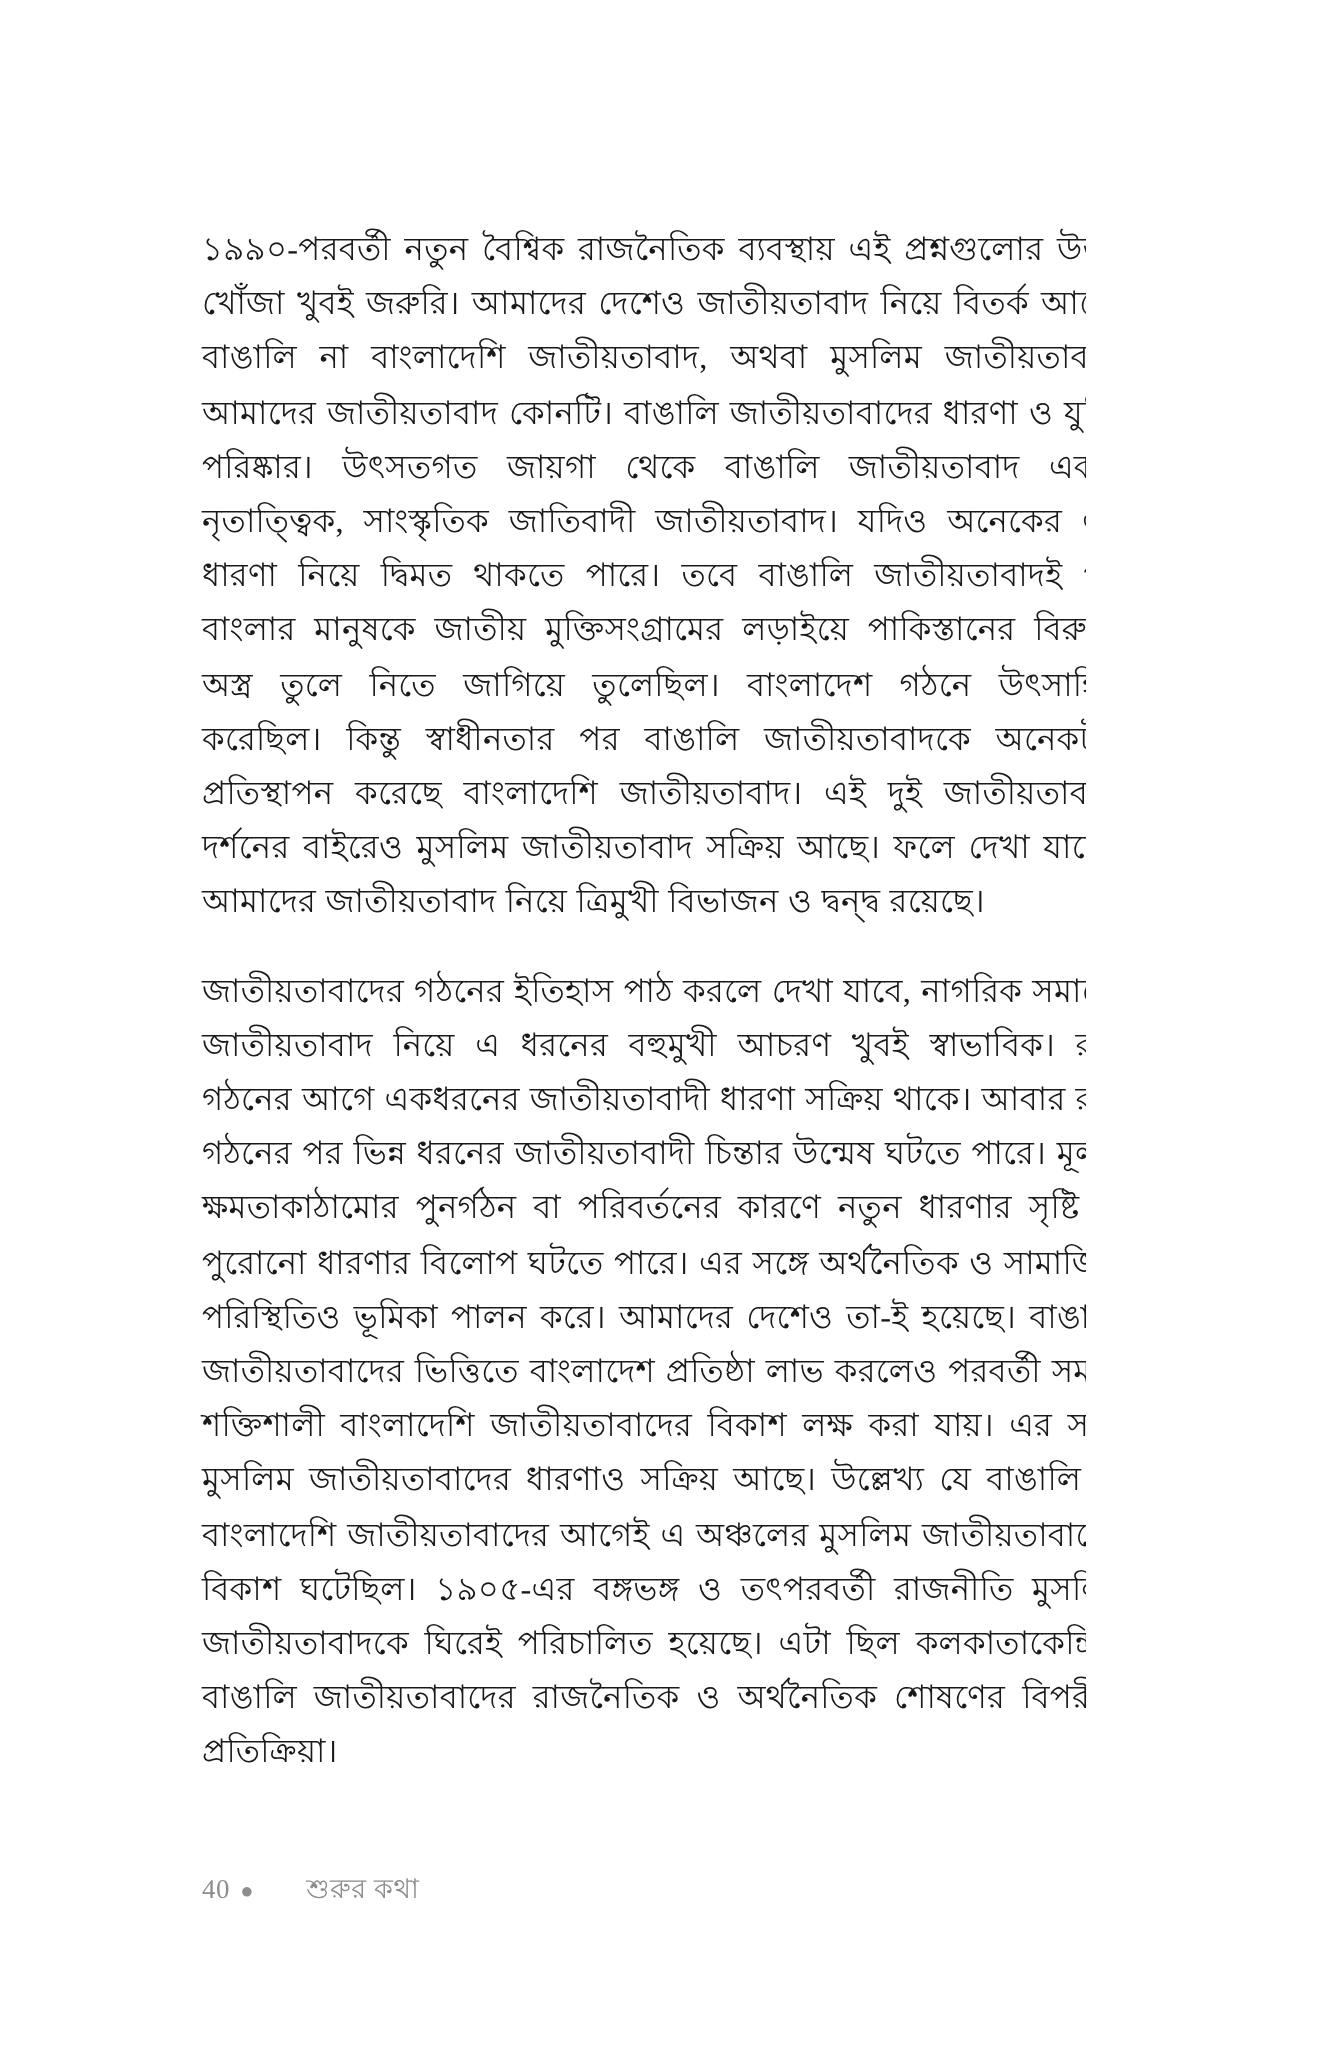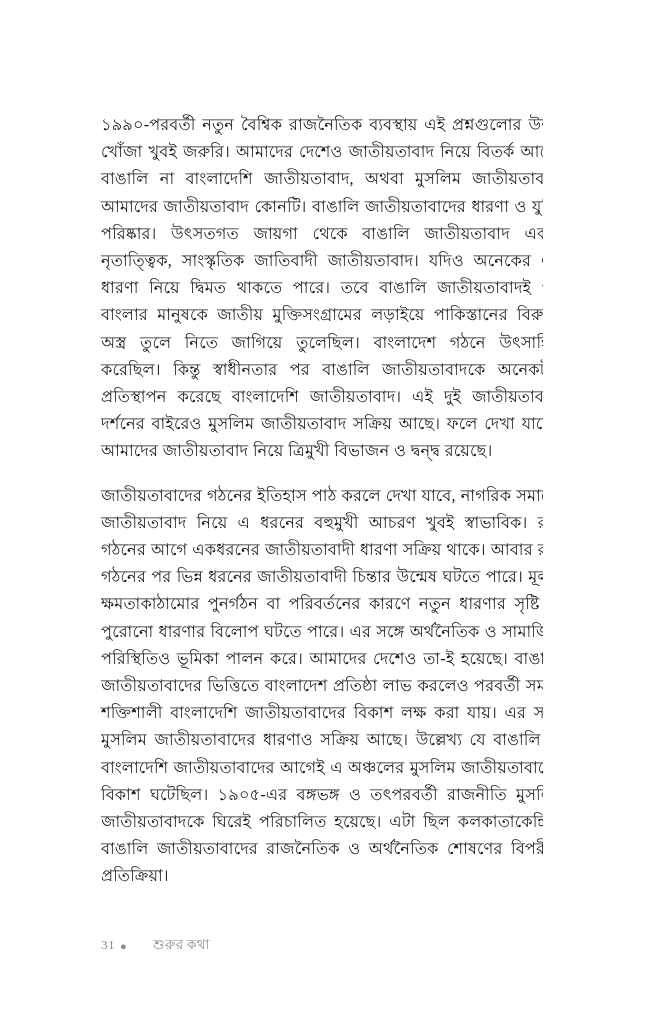--- a/index.html
+++ b/index.html
@@ -66,16 +66,16 @@
 <body>
 
 <div class="page">
 
   <div class="text-block">
     <p class="para">১৯৯০-পরবর্তী নতুন বৈশ্বিক রাজনৈতিক ব্যবস্থায় এই প্রশ্নগুলোর উত্তর খোঁজা খুবই জরুরি। আমাদের দেশেও জাতীয়তাবাদ নিয়ে বিতর্ক আছে। বাঙালি না বাংলাদেশি জাতীয়তাবাদ, অথবা মুসলিম জাতীয়তাবাদ, আমাদের জাতীয়তাবাদ কোনটি। বাঙালি জাতীয়তাবাদের ধারণা ও যুক্তি পরিষ্কার। উৎসতগত জায়গা থেকে বাঙালি জাতীয়তাবাদ একটি নৃতাত্ত্বিক, সাংস্কৃতিক জাতিবাদী জাতীয়তাবাদ। যদিও অনেকের এই ধারণা নিয়ে দ্বিমত থাকতে পারে। তবে বাঙালি জাতীয়তাবাদই পূর্ব বাংলার মানুষকে জাতীয় মুক্তিসংগ্রামের লড়াইয়ে পাকিস্তানের বিরুদ্ধে অস্ত্র তুলে নিতে জাগিয়ে তুলেছিল। বাংলাদেশ গঠনে উৎসাহিত করেছিল। কিন্তু স্বাধীনতার পর বাঙালি জাতীয়তাবাদকে অনেকটাই প্রতিস্থাপন করেছে বাংলাদেশি জাতীয়তাবাদ। এই দুই জাতীয়তাবাদী দর্শনের বাইরেও মুসলিম জাতীয়তাবাদ সক্রিয় আছে। ফলে দেখা যাচ্ছে, আমাদের জাতীয়তাবাদ নিয়ে ত্রিমুখী বিভাজন ও দ্বন্দ্ব রয়েছে।</p>
     <p class="para">জাতীয়তাবাদের গঠনের ইতিহাস পাঠ করলে দেখা যাবে, নাগরিক সমাজে জাতীয়তাবাদ নিয়ে এ ধরনের বহুমুখী আচরণ খুবই স্বাভাবিক। রাষ্ট্র গঠনের আগে একধরনের জাতীয়তাবাদী ধারণা সক্রিয় থাকে। আবার রাষ্ট্র গঠনের পর ভিন্ন ধরনের জাতীয়তাবাদী চিন্তার উন্মেষ ঘটতে পারে। মূলত ক্ষমতাকাঠামোর পুনর্গঠন বা পরিবর্তনের কারণে নতুন ধারণার সৃষ্টি বা পুরোনো ধারণার বিলোপ ঘটতে পারে। এর সঙ্গে অর্থনৈতিক ও সামাজিক পরিস্থিতিও ভূমিকা পালন করে। আমাদের দেশেও তা-ই হয়েছে। বাঙালি জাতীয়তাবাদের ভিত্তিতে বাংলাদেশ প্রতিষ্ঠা লাভ করলেও পরবর্তী সময়ে শক্তিশালী বাংলাদেশি জাতীয়তাবাদের বিকাশ লক্ষ করা যায়। এর সঙ্গে মুসলিম জাতীয়তাবাদের ধারণাও সক্রিয় আছে। উল্লেখ্য যে বাঙালি বা বাংলাদেশি জাতীয়তাবাদের আগেই এ অঞ্চলের মুসলিম জাতীয়তাবাদের বিকাশ ঘটেছিল। ১৯০৫-এর বঙ্গভঙ্গ ও তৎপরবর্তী রাজনীতি মুসলিম জাতীয়তাবাদকে ঘিরেই পরিচালিত হয়েছে। এটা ছিল কলকাতাকেন্দ্রিক বাঙালি জাতীয়তাবাদের রাজনৈতিক ও অর্থনৈতিক শোষণের বিপরীত প্রতিক্রিয়া।</p>
   </div>
 
   <div class="footer">
-    <span class="page-num">31</span><span class="sep">●</span><span class="chapter">শুরুর কথা</span>
+    <span class="page-num">40</span><span class="sep">●</span><span class="chapter">শুরুর কথা</span>
   </div>
 
 </div>
 
 </body></html>

